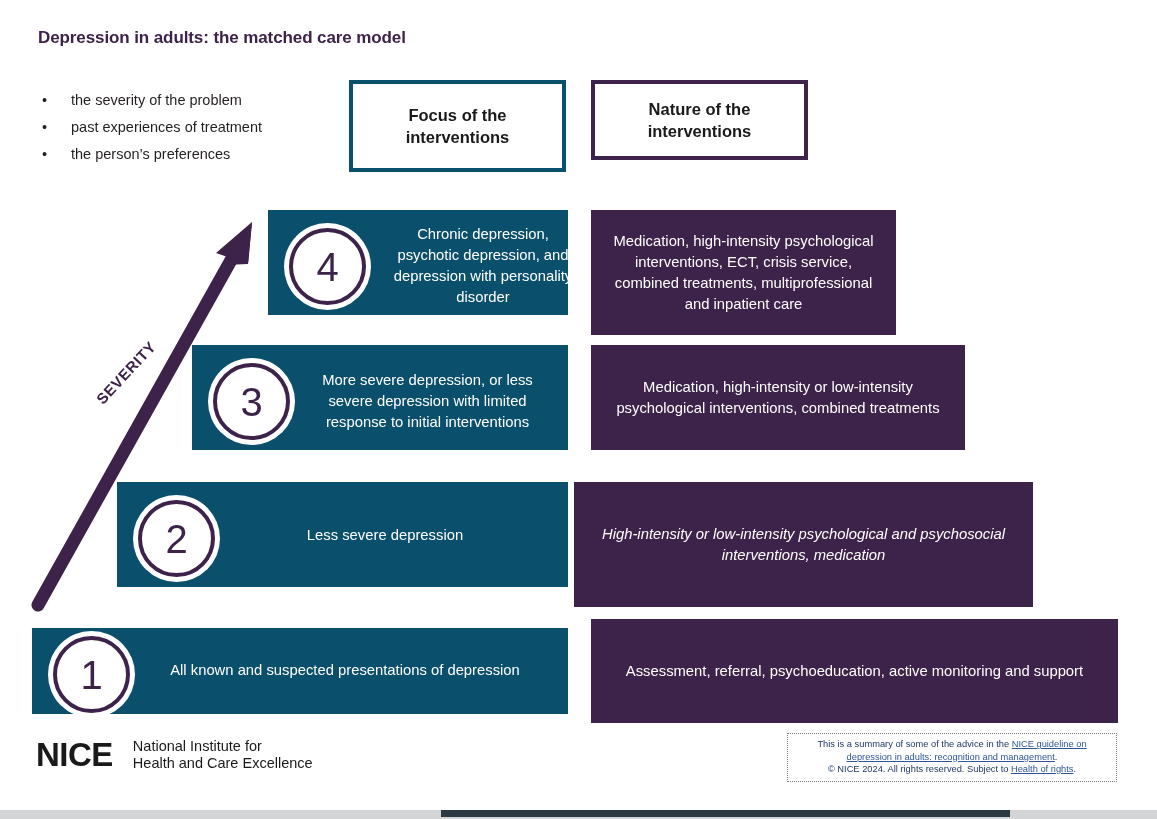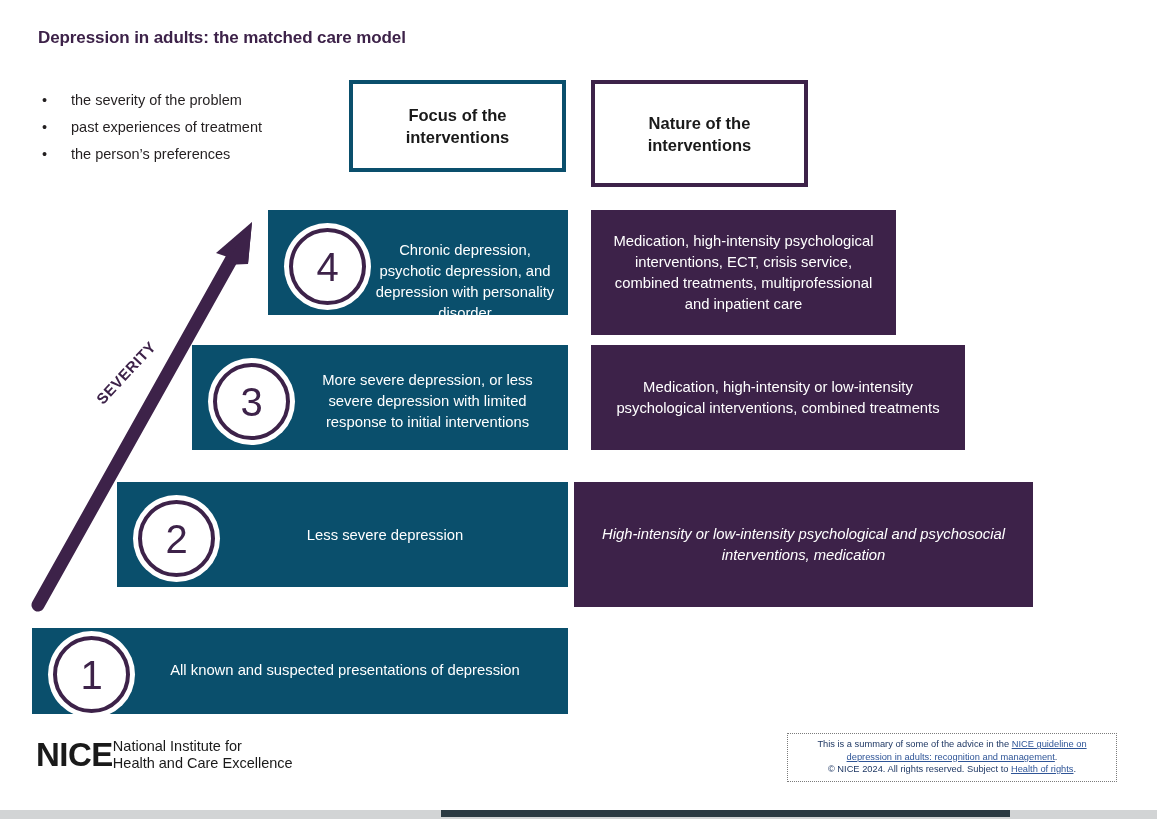--- a/index.html
+++ b/index.html
@@ -83,21 +83,21 @@
     left: 349px;
     top: 80px;
     width: 217px;
     height: 92px;
     border: 4px solid #0a4f6c;
   }
   .hdr-nature {
     left: 591px;
     top: 80px;
     width: 217px;
-    height: 107px;
+    height: 80px;
     border: 4px solid #3d2249;
   }
 
   
   .arrow-svg {
     position: absolute;
     left: 20px;
     top: 205px;
     width: 250px;
     height: 420px;
@@ -159,21 +159,21 @@
     position: absolute;
     color: #ffffff;
     font-size: 14.8px;
     line-height: 21px;
     text-align: center;
   }
 
   
   .bar4 { left: 268px; top: 210px; width: 300px; height: 105px; }
   .circle4 { left: 289px; top: 228px; width: 69px; height: 69px; }
-  .text4 { left: 370px; top: 224px; width: 190px; margin-top: 16px; }
+  .text4 { left: 388px; top: 224px; width: 190px; }
   .nat4 { left: 591px; top: 210px; width: 305px; height: 125px; }
 
   
   .bar3 { left: 192px; top: 345px; width: 376px; height: 105px; }
   .circle3 { left: 213px; top: 363px; width: 69px; height: 69px; }
   .text3 { left: 300px; top: 370px; width: 255px; }
   .nat3 { left: 591px; top: 345px; width: 374px; height: 105px; }
 
   
   .bar2 { left: 117px; top: 482px; width: 451px; height: 105px; }
@@ -196,21 +196,21 @@
     align-items: center;
   }
   .nice-word {
     font-size: 33px;
     font-weight: bold;
     color: #1a1a1a;
     letter-spacing: -0.5px;
     line-height: 34px;
   }
   .nice-strap {
-    margin-left: 0;
+    margin-left: 20px;
     font-size: 14.5px;
     color: #1a1a1a;
     line-height: 17px;
   }
 
   
   .copyright {
     position: absolute;
     left: 787px;
     top: 733px;
@@ -291,20 +291,21 @@
   <div class="nature-bar nat3">Medication, high-intensity or low-intensity psychological interventions, combined treatments</div>
 
   <div class="focus-bar bar2"></div>
   <div class="step-circle circle2">2</div>
   <div class="focus-text text2">Less severe depression</div>
   <div class="nature-bar nat2">High-intensity or low-intensity psychological and psychosocial interventions, medication</div>
 
   <div class="focus-bar bar1"></div>
   <div class="step-circle circle1">1</div>
   <div class="focus-text text1">All known and suspected presentations of depression</div>
+  <div class="nature-bar nat1">Assessment, referral, psychoeducation, active monitoring and support</div>
 
   <div class="nice-logo">
     <div class="nice-word">NICE</div>
     <div class="nice-strap">
       <div>National Institute for</div>
       <div>Health and Care Excellence</div>
     </div>
   </div>
 
   <div class="copyright">

